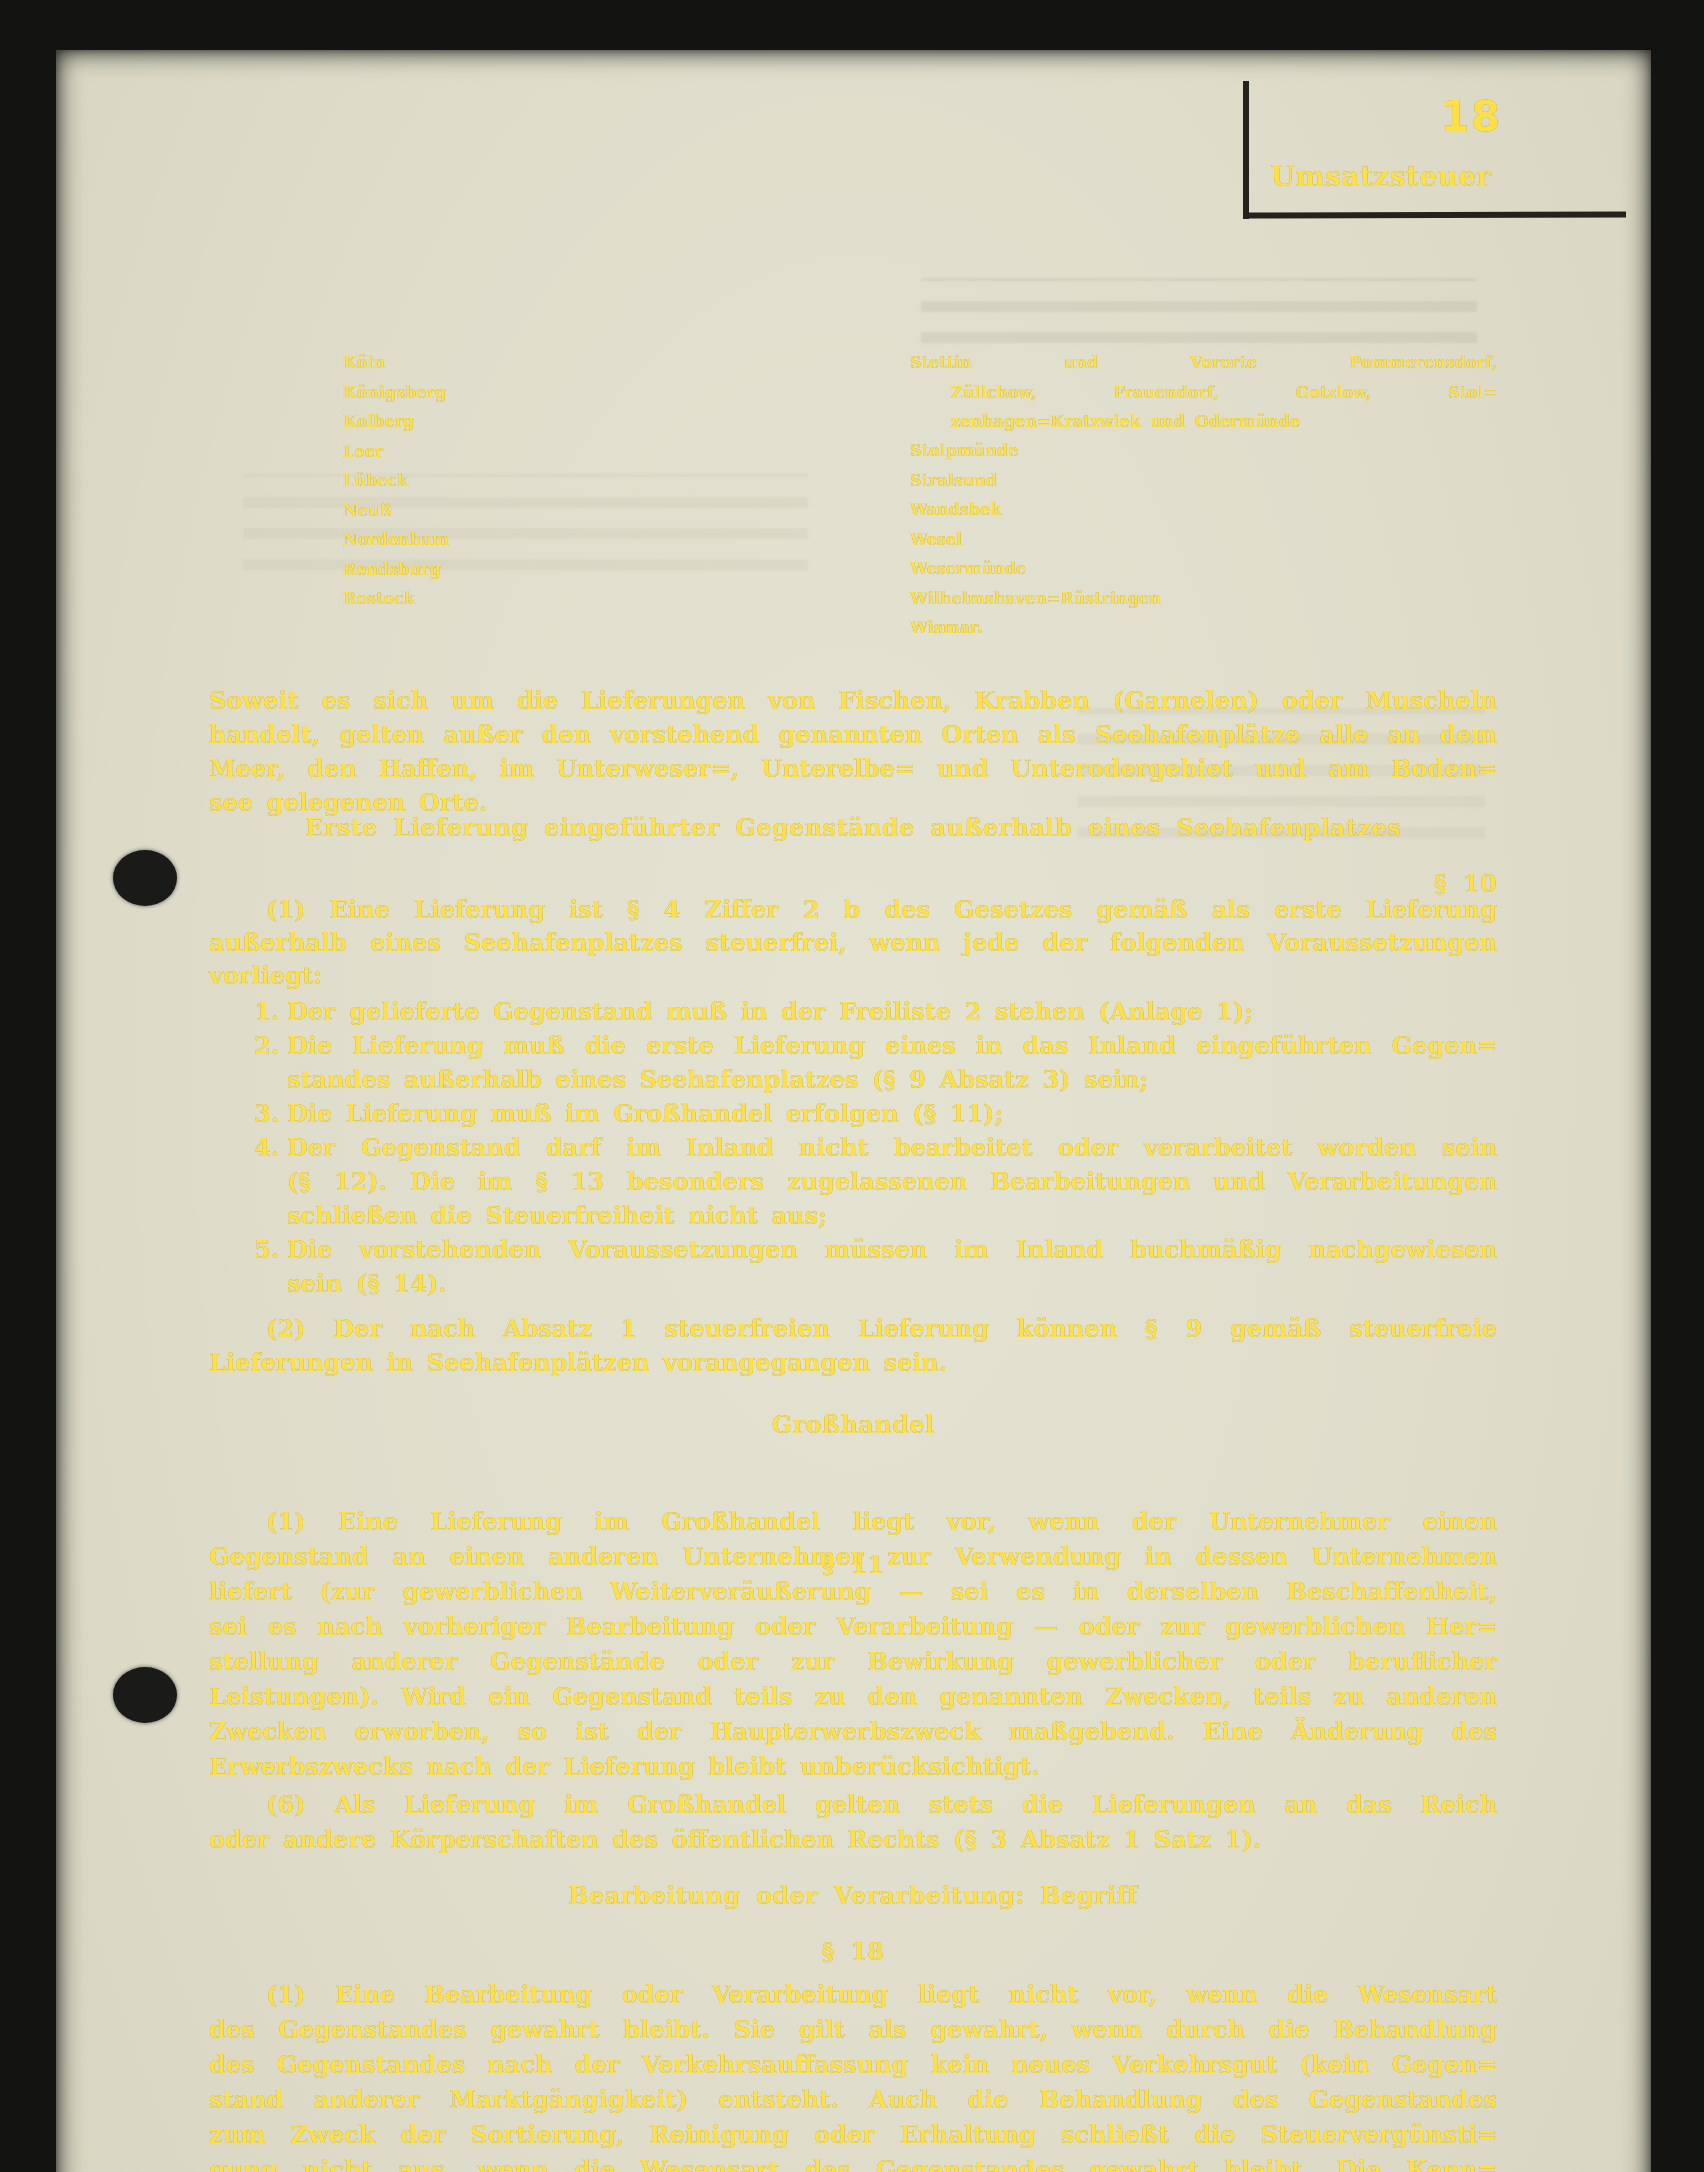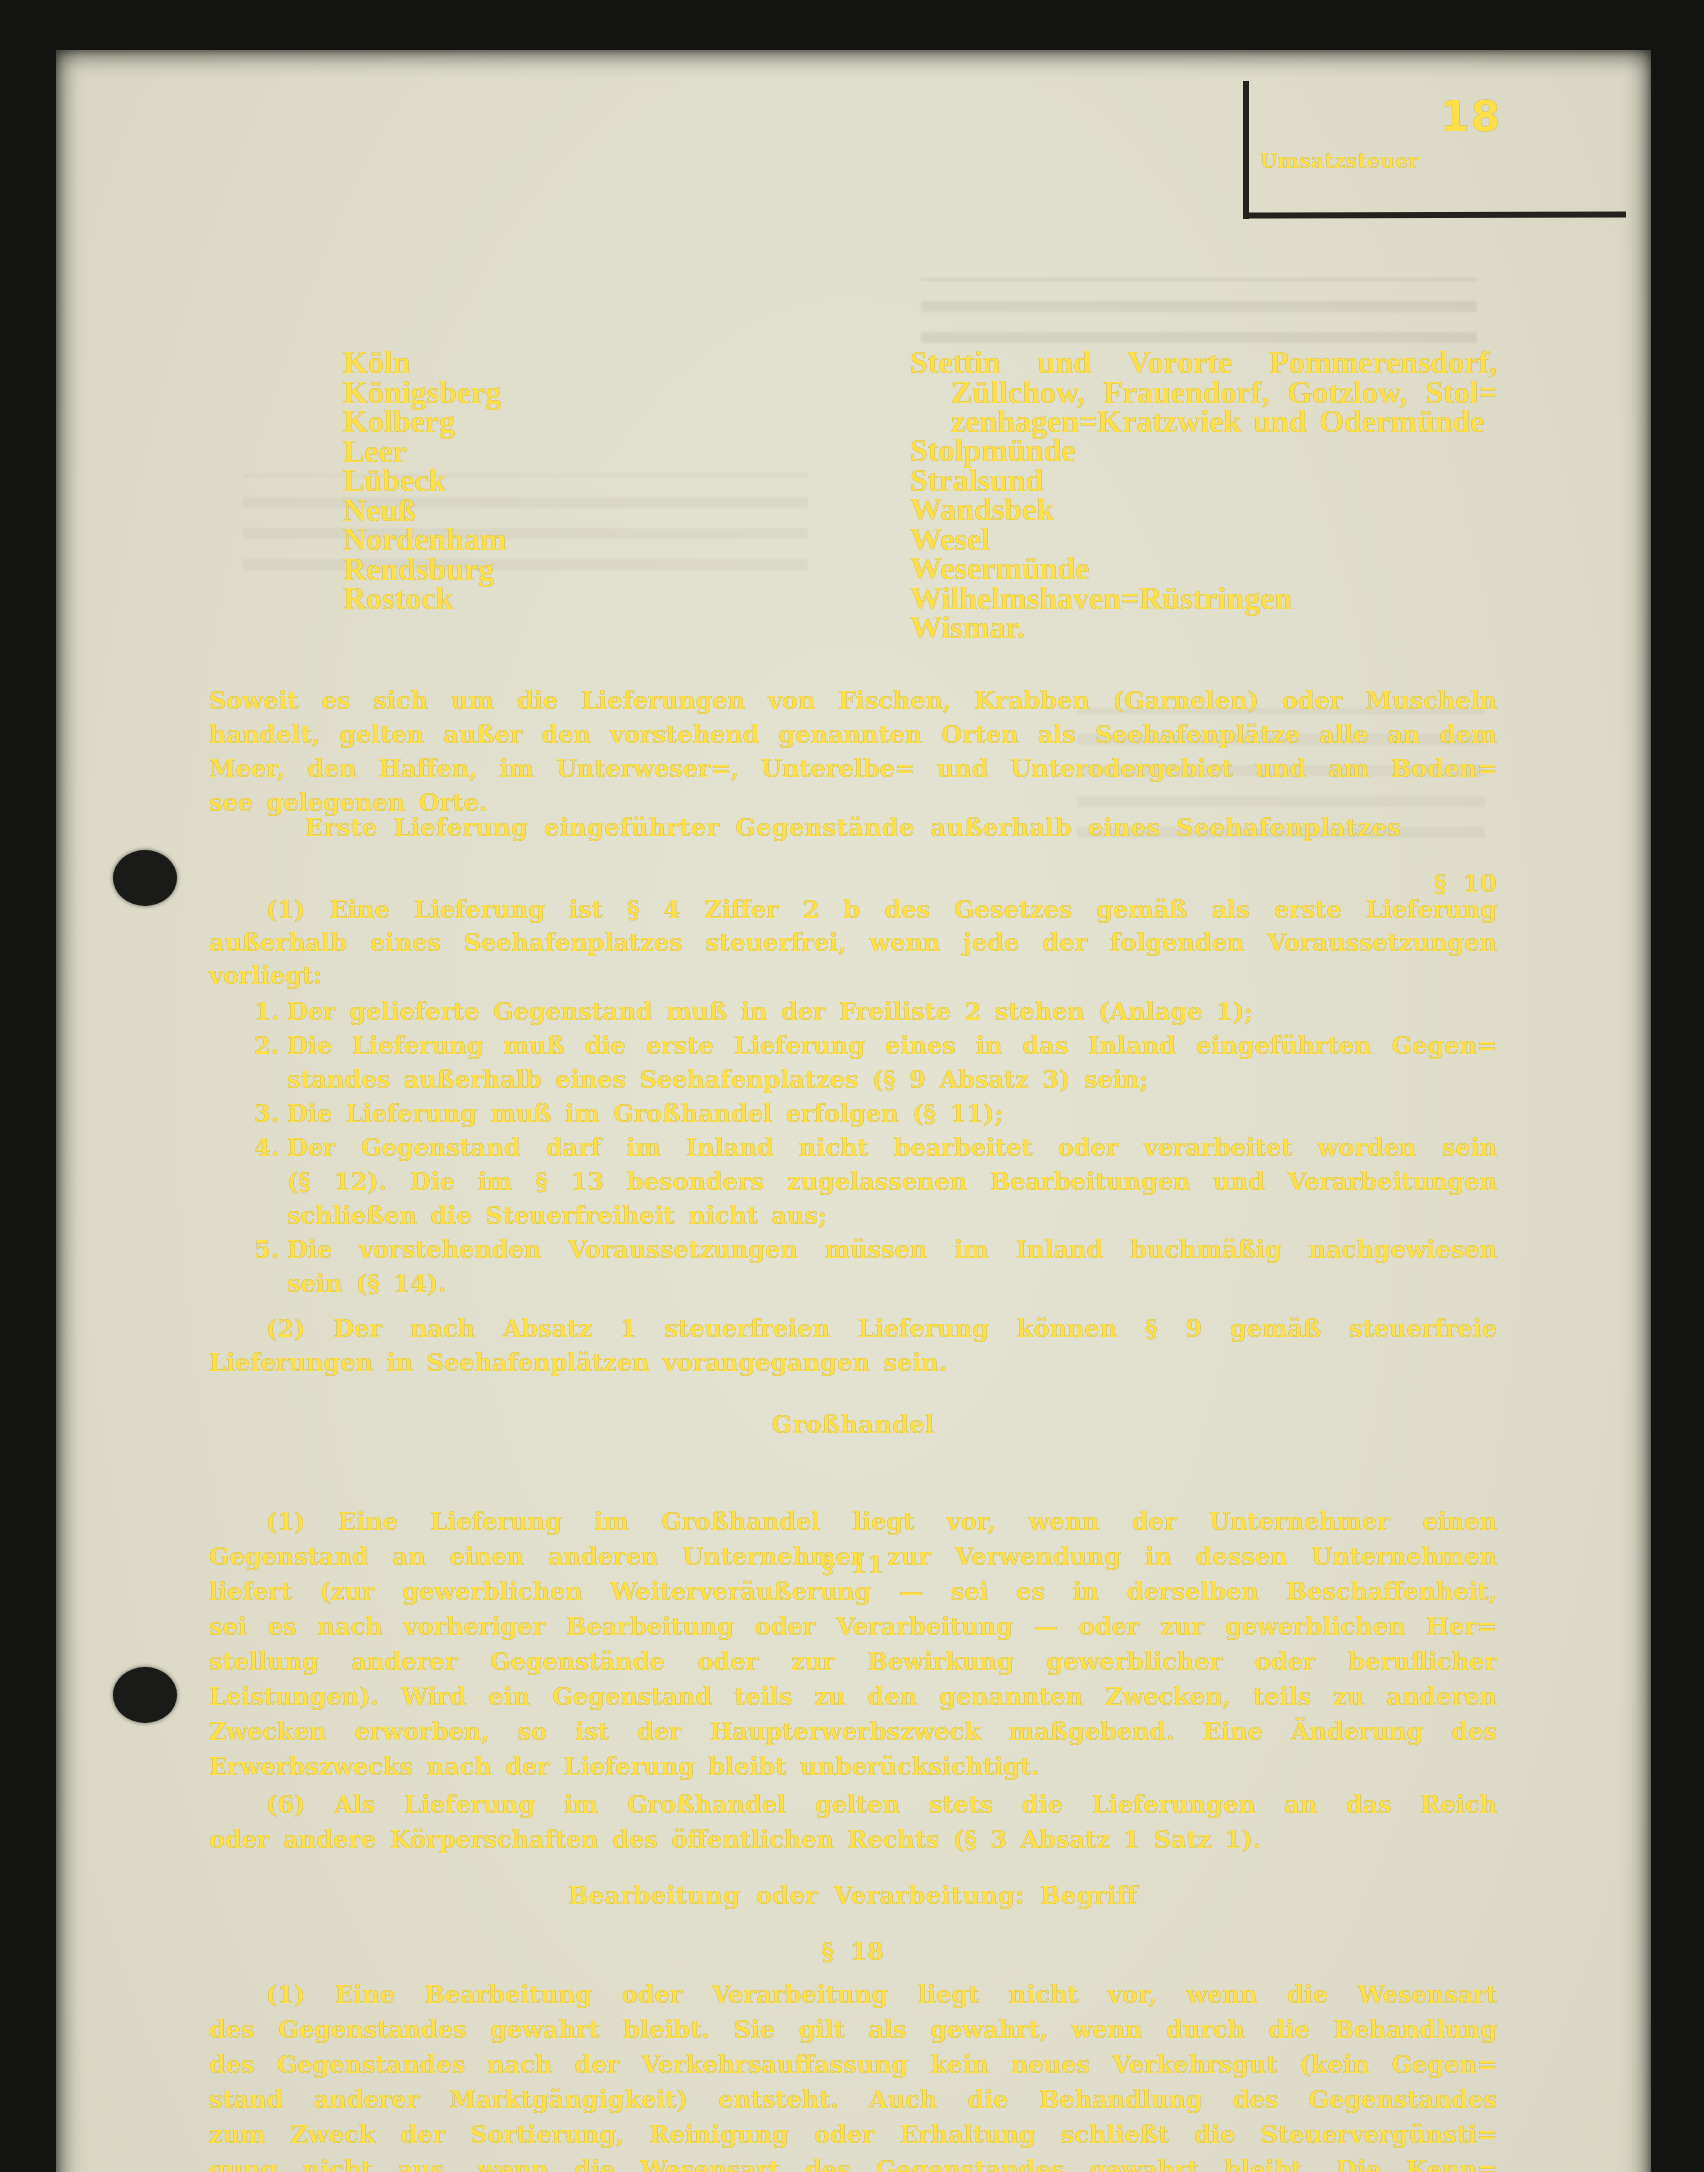--- a/index.html
+++ b/index.html
@@ -16,28 +16,28 @@
     border-radius:2.6px;
   }
   .ink{color:#fde047;font-weight:700;text-shadow:0 0 0.4px rgba(46,44,37,.55);}
   .abs{position:absolute;}
   
   .hdr-vrule{left:1243px;top:81px;width:6px;height:138px;background:#23221d;}
   .hdr-hrule{left:1243px;top:212px;width:383px;height:5.6px;background:#23221d;transform:rotate(-0.15deg);}
   .hdr-num{left:1260px;top:95px;width:242px;text-align:right;
     font-family:"DejaVu Sans","Liberation Sans",sans-serif;font-weight:700;
     font-size:42px;line-height:43px;letter-spacing:1.7px;}
-  .hdr-label{left:1260px;top:137px;width:242px;text-align:left;
-    font-size:20px;line-height:48px;letter-spacing:0.4px;}
+  .hdr-label{left:1260px;top:153px;width:242px;text-align:center;
+    font-size:28px;line-height:48px;letter-spacing:0.4px;}
   
   .hole{border-radius:50%;background:#1a1a18;box-shadow:0 0 4.3px rgba(0,0,0,.6);}
   .hole1{left:113px;top:850px;width:64px;height:56px;}
   .hole2{left:113px;top:1667px;width:64px;height:56px;}
   
-  .citycol{font-size:32px;line-height:29.5px;word-spacing:4.3px;font-family:Liberation Serif, serif;}
+  .citycol{font-size:16px;line-height:29.5px;word-spacing:4.3px;}
   .col-left{left:343px;top:348px;width:521px;}
   .col-right{left:910px;top:348px;width:587px;}
   .col-right-rest{left:910px;top:436px;width:587px;}
   .col-right .tline+.tline{padding-left:41px;}
   
   .para{font-size:24px;line-height:34px;word-spacing:5.2px;}
   .tline{display:block;text-align:justify;text-align-last:justify;}
   .tline.last{text-align-last:left;}
   .indent-first .tline:first-child{text-indent:57px;}
   .p-intro{left:209px;top:684px;width:1288px;}

